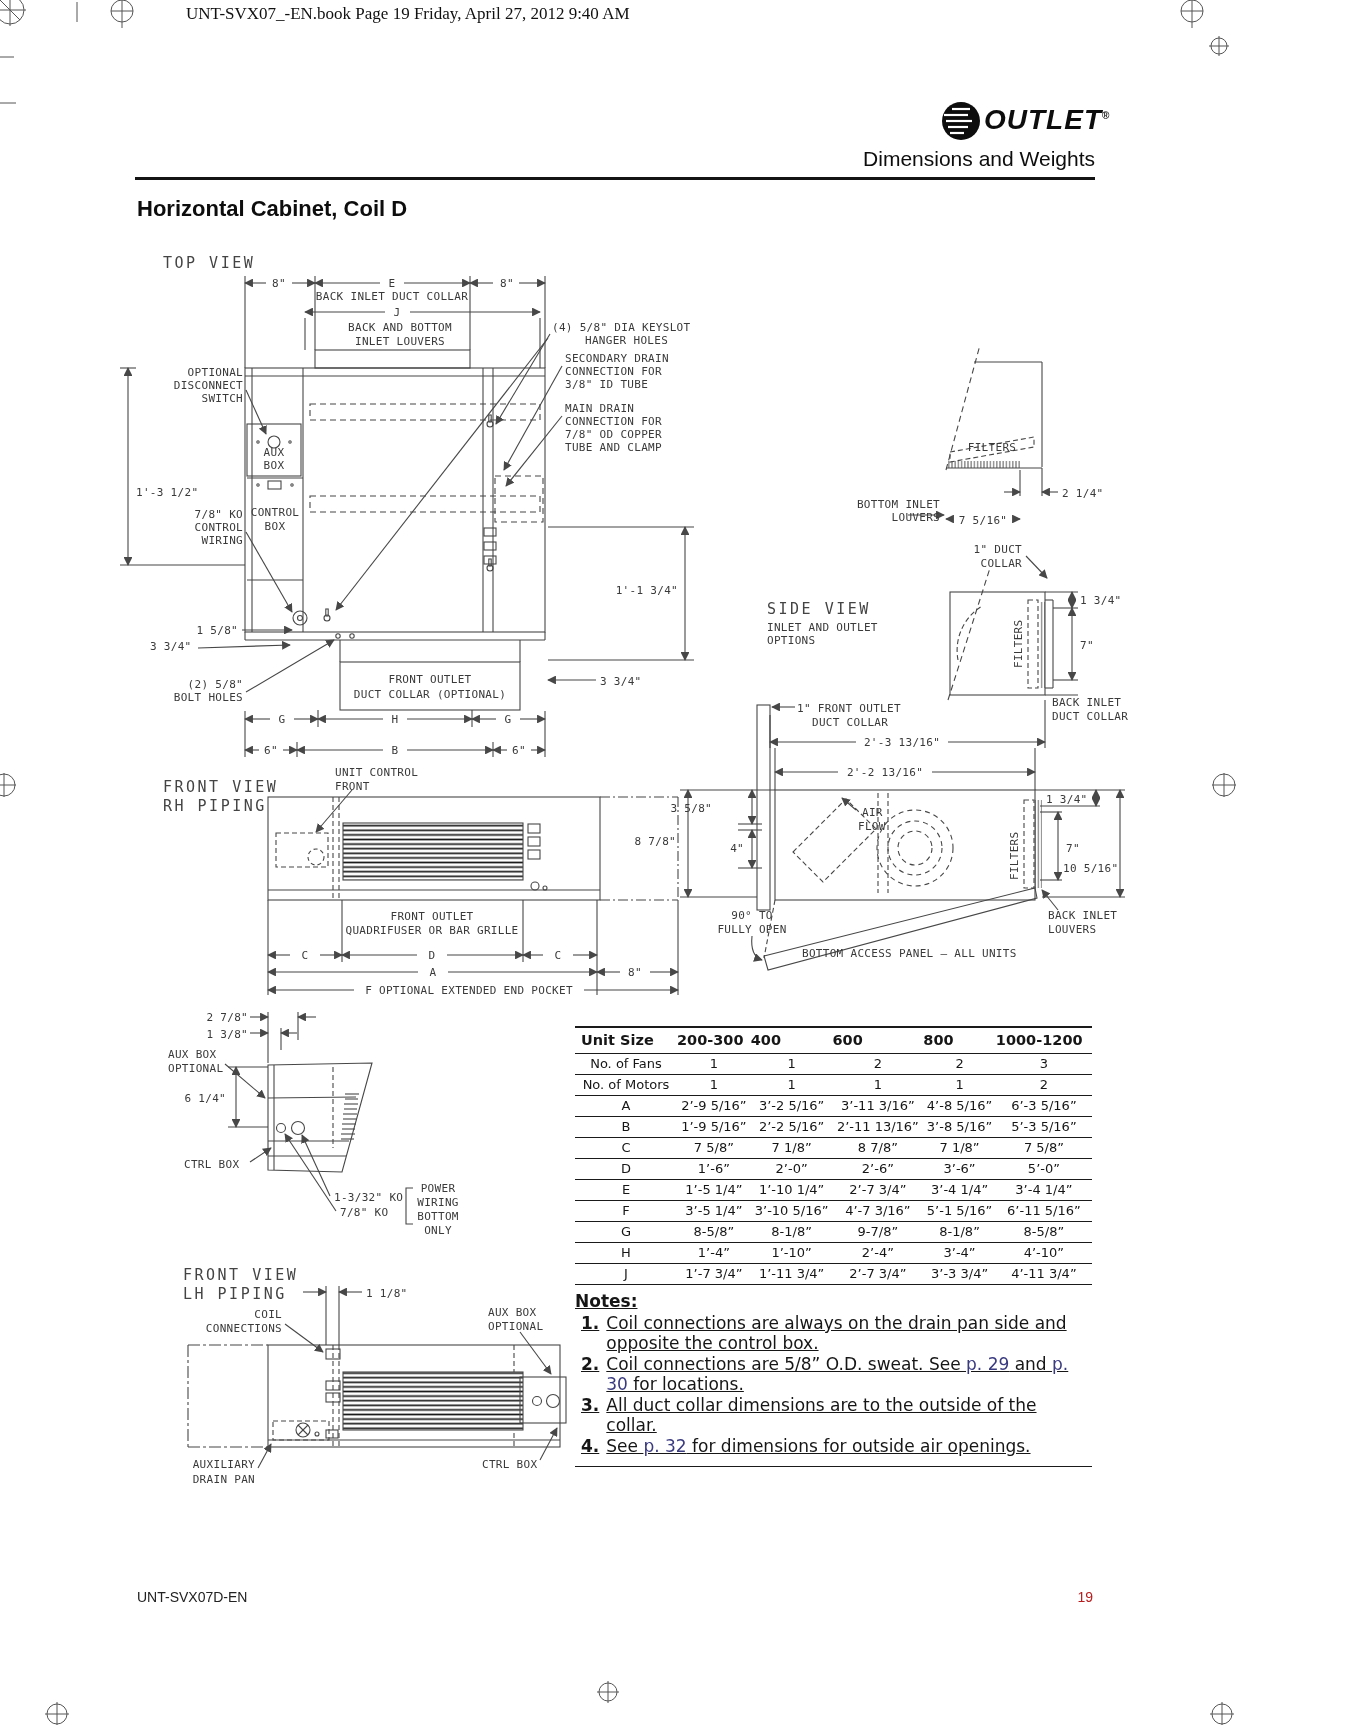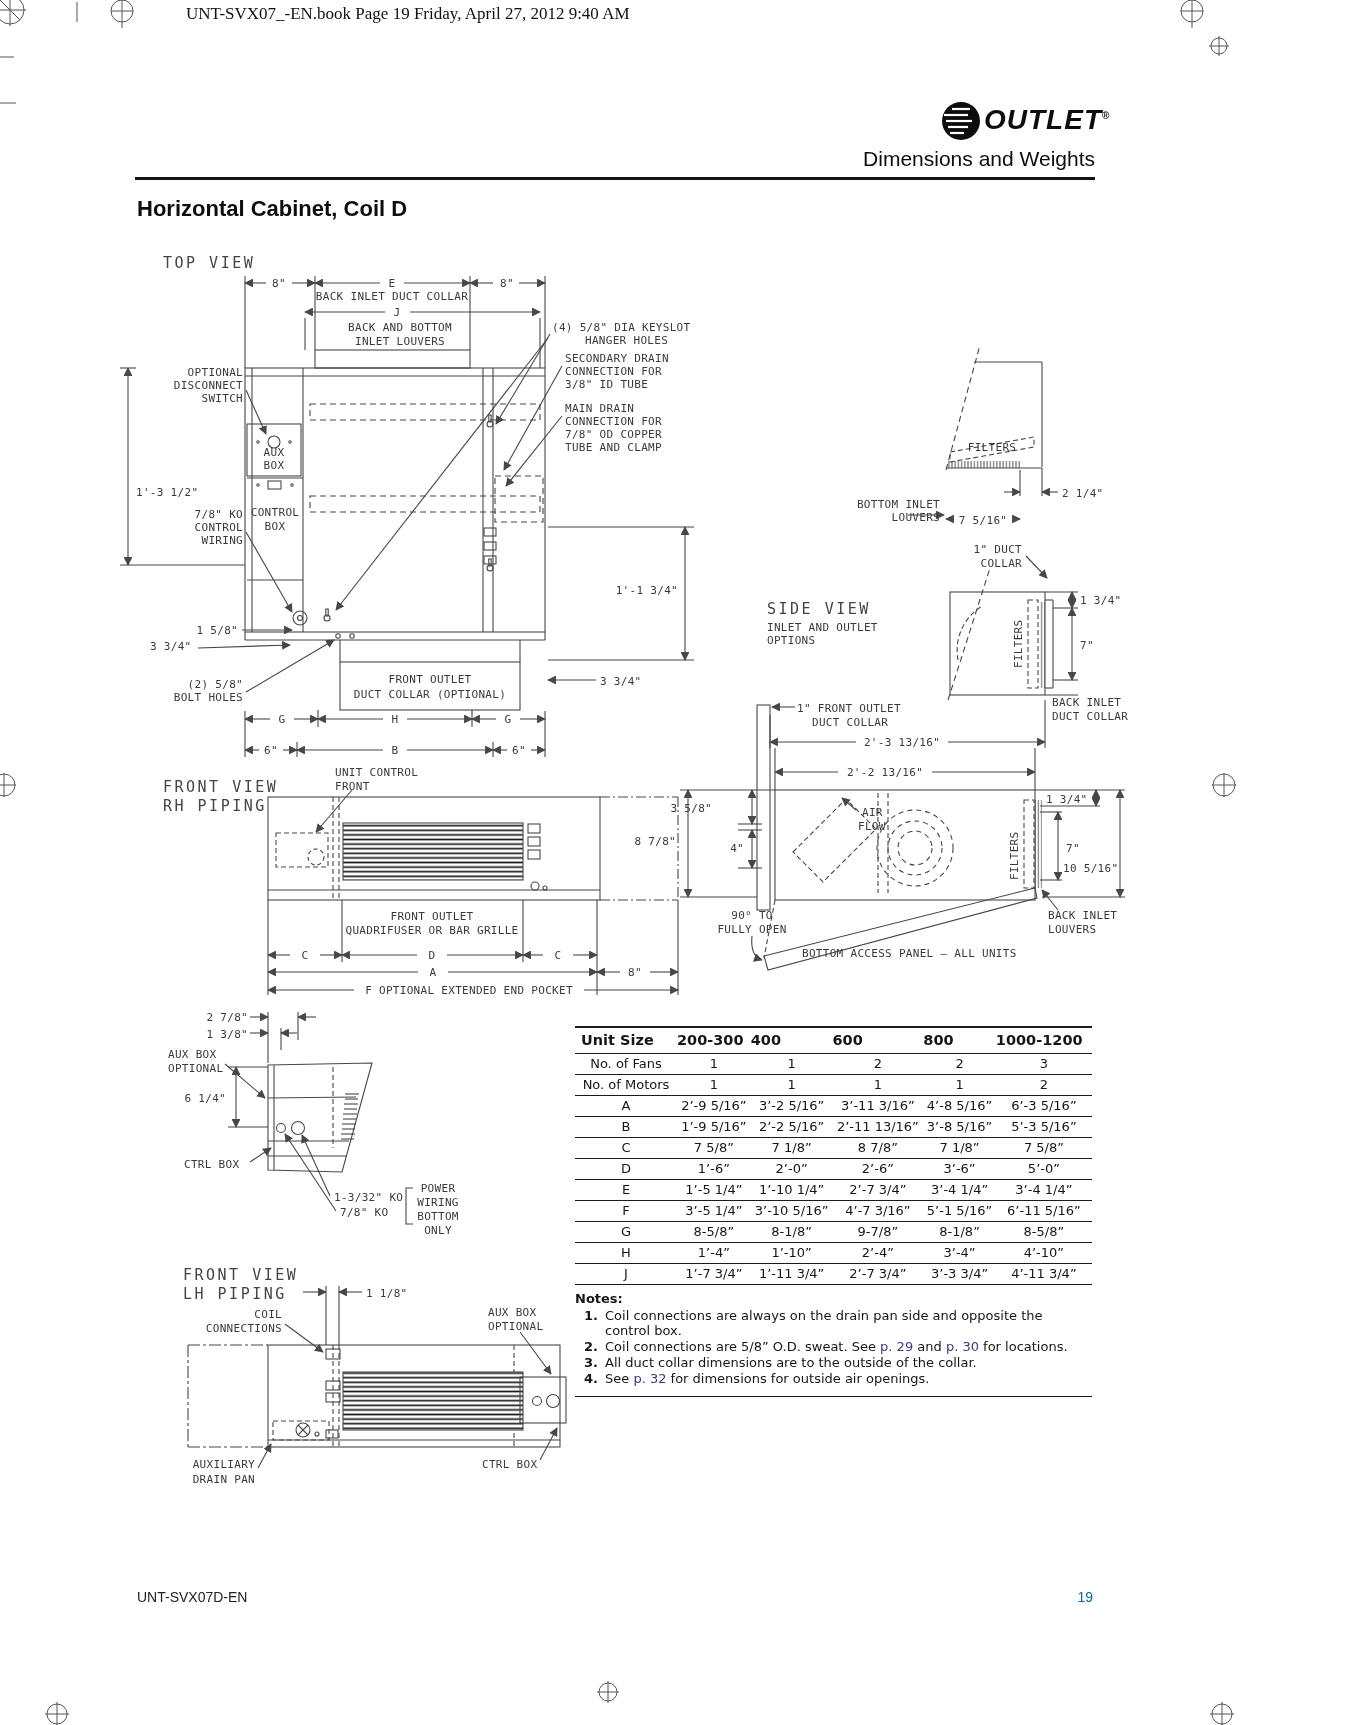--- a/index.html
+++ b/index.html
@@ -9,29 +9,29 @@
   svg.art{position:absolute;left:0;top:0;width:1350px;height:1725px;}
   svg.art text{font-family:"DejaVu Sans Mono",monospace;font-size:11px;fill:#3a3a3a;letter-spacing:.3px;}
   svg.art text.vt{font-size:15px;letter-spacing:2.5px;fill:#444;}
   .hdr-line{left:186px;top:4px;font-family:"Liberation Serif",serif;font-size:17px;color:#111;}
   .trane{left:984px;top:104px;font-weight:800;font-style:italic;font-size:28px;letter-spacing:1px;color:#0d0d0d;}
   .trane sup{font-size:10px;font-style:normal;}
   .section-h{left:495px;top:147px;width:600px;text-align:right;font-weight:normal;font-size:21px;color:#0d0d0d;}
   .rule{left:135px;top:177px;width:960px;height:3px;background:#141414;}
   .page-title{left:137px;top:196px;font-weight:bold;font-size:22px;color:#0d0d0d;}
   .doc-footer-l{left:137px;top:1589px;font-size:14px;color:#222;}
-  .doc-footer-r{left:995px;top:1589px;width:98px;text-align:right;font-size:14px;color:#0369a1;}
+  .doc-footer-r{left:995px;top:1589px;width:98px;text-align:right;font-size:14px;color:#b91c1c;}
   
   .tbl{left:575px;top:1026px;width:517px;border-top:2.5px solid #1a1a1a;font-family:"DejaVu Sans",sans-serif;color:#161616;}
   .tbl-title{font-weight:bold;font-size:15.5px;padding:4px 2px 5px 4px;border-bottom:2px solid #1a1a1a;}
   .tbl table{width:100%;border-collapse:collapse;font-size:13px;}
   .tbl thead th{font-size:14.5px;font-weight:bold;text-align:left;padding:4px 0 5px;border-bottom:1.8px solid #1a1a1a;}
   .tbl thead th.l{text-align:left;width:96px;padding-left:6px;}
   .tbl tbody td{text-align:center;padding:2px 0 3px;border-bottom:1.3px solid #1a1a1a;}
-  .notes{font-size:13px;padding:3px 0 9px;border-bottom:1.3px solid #1a1a1a;}
+  .notes{font-size:17px;padding:3px 0 9px;border-bottom:1.3px solid #1a1a1a;text-decoration:underline;}
   .notes .nh{font-weight:bold;margin:3px 0 2px;}
   .note{display:flex;gap:7px;padding-left:6px;margin:1px 0;}
   .note .n{font-weight:bold;min-width:17px;text-align:right;}
   .note .t{width:478px;}
   .plink{color:#3a3a80;}
 </style>
 </head>
 <body>
 
 <div class="page">

